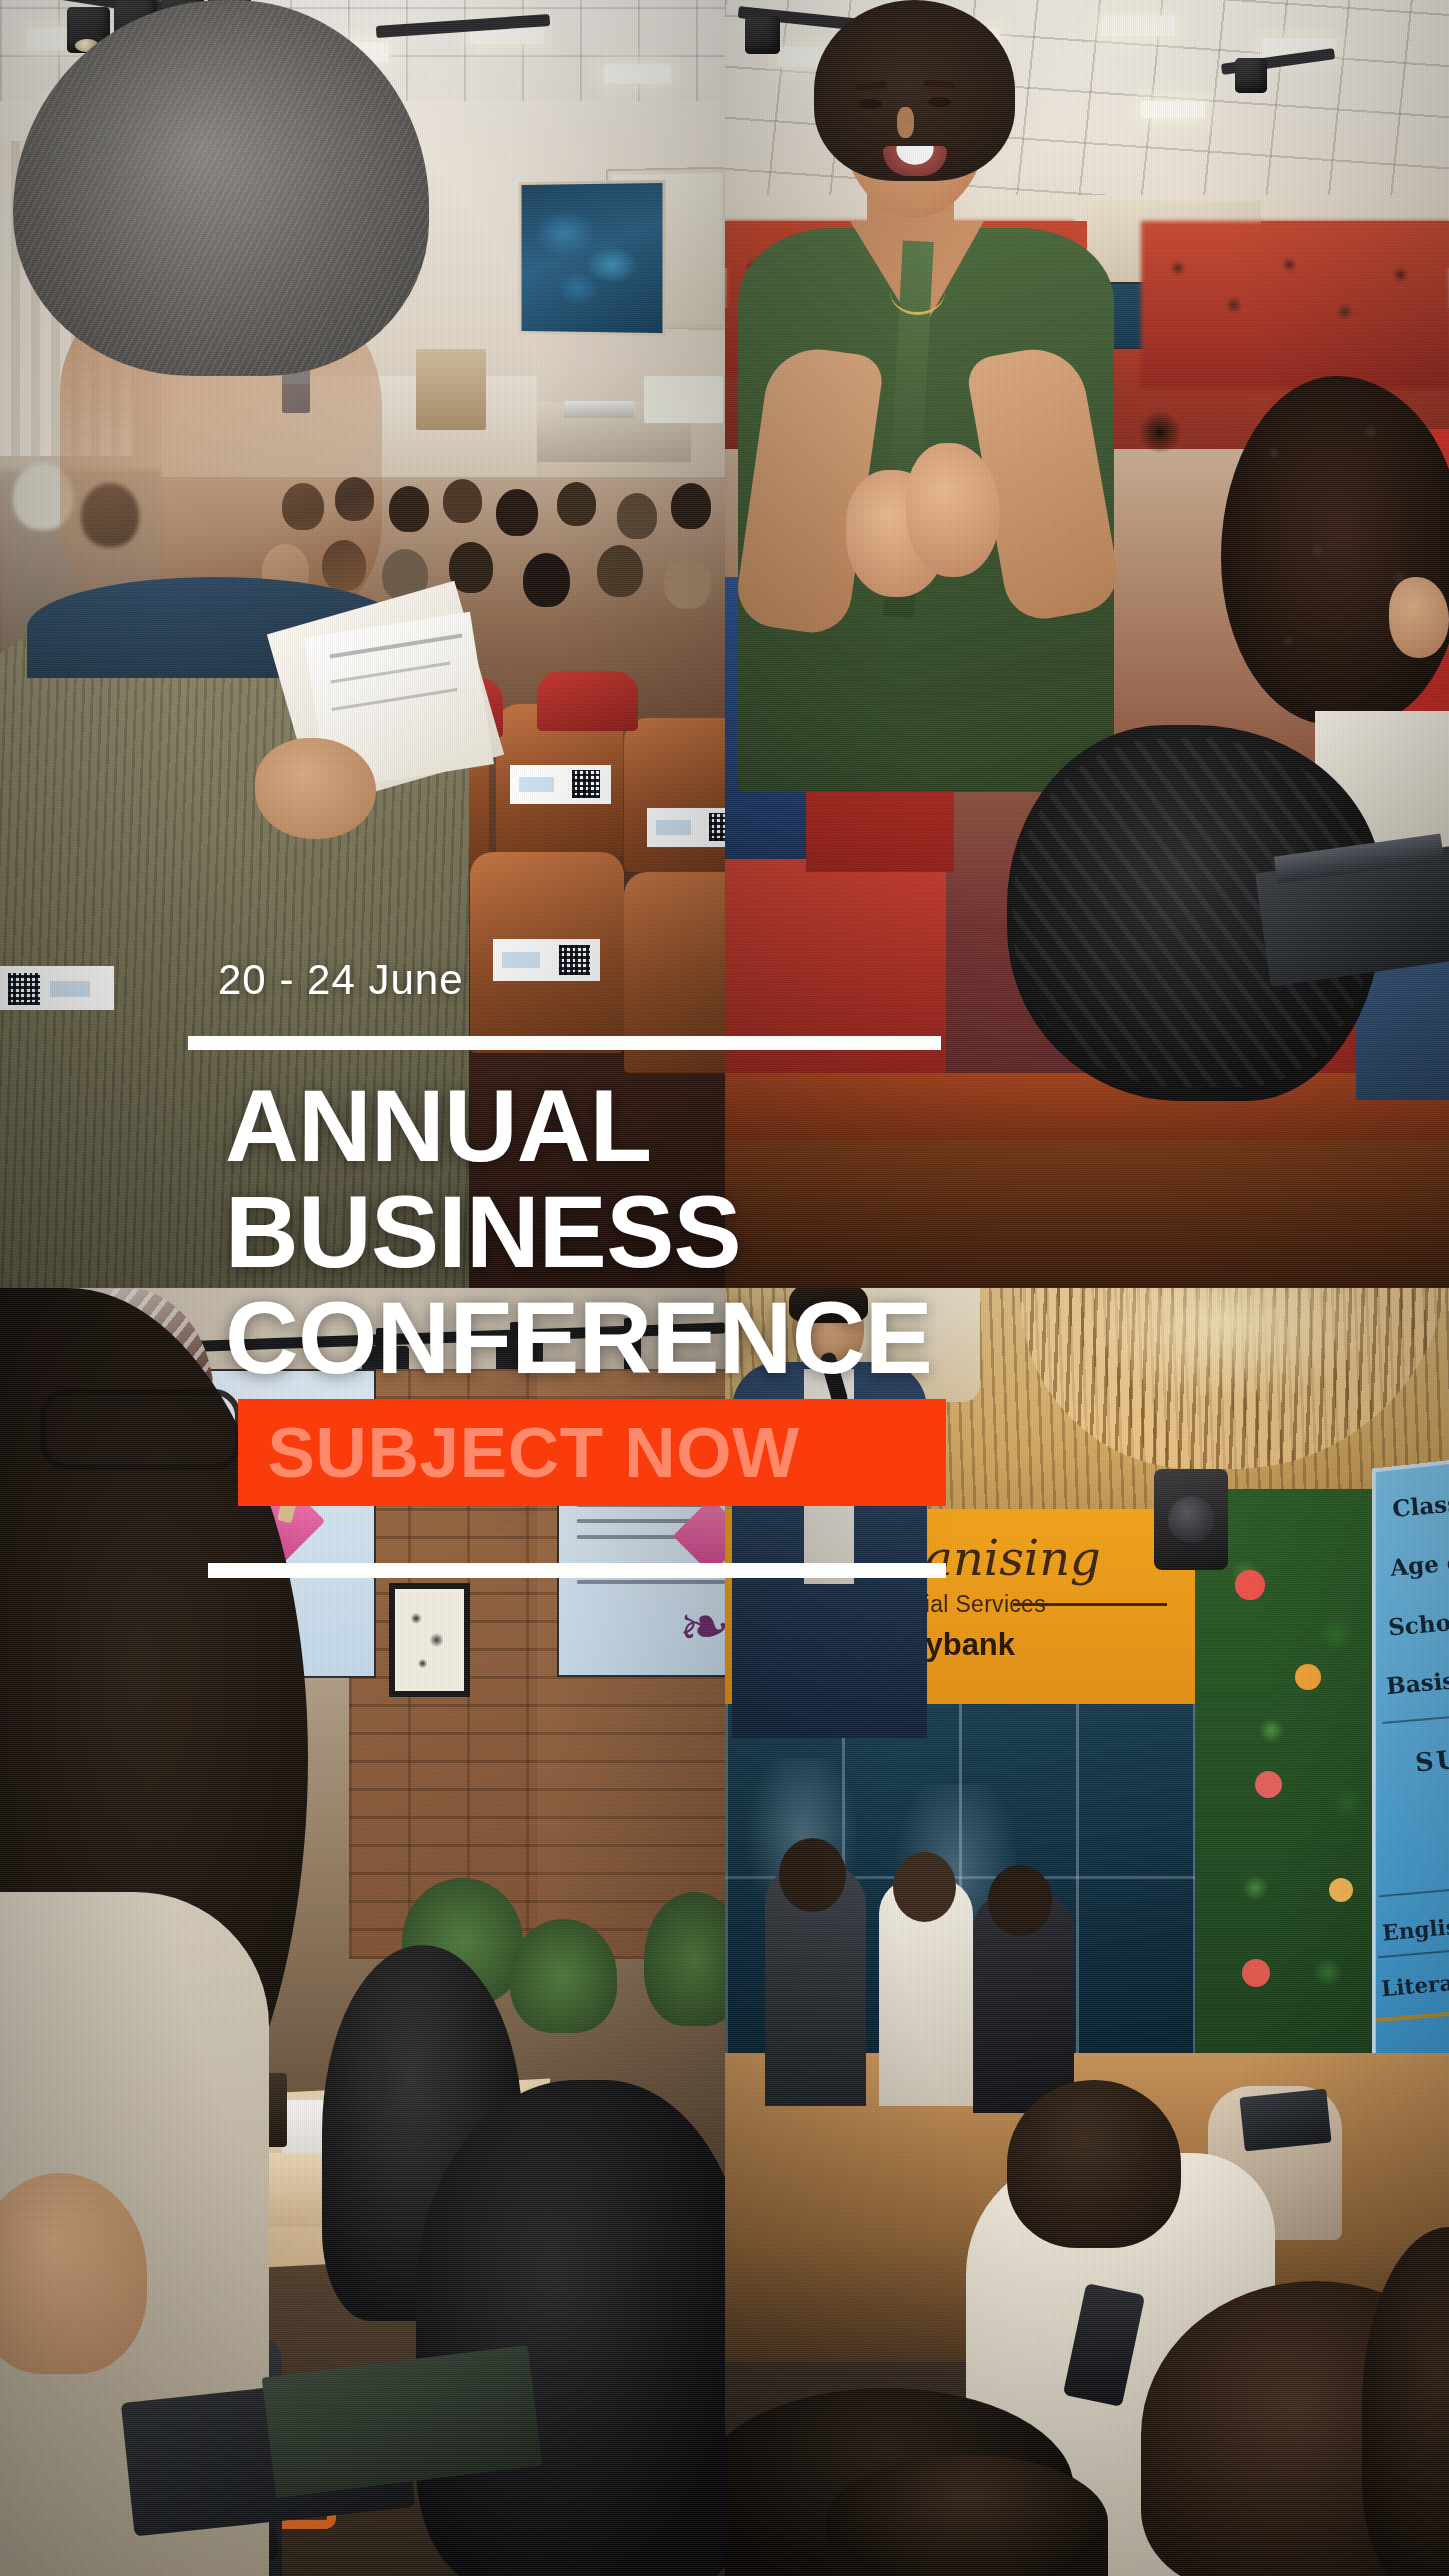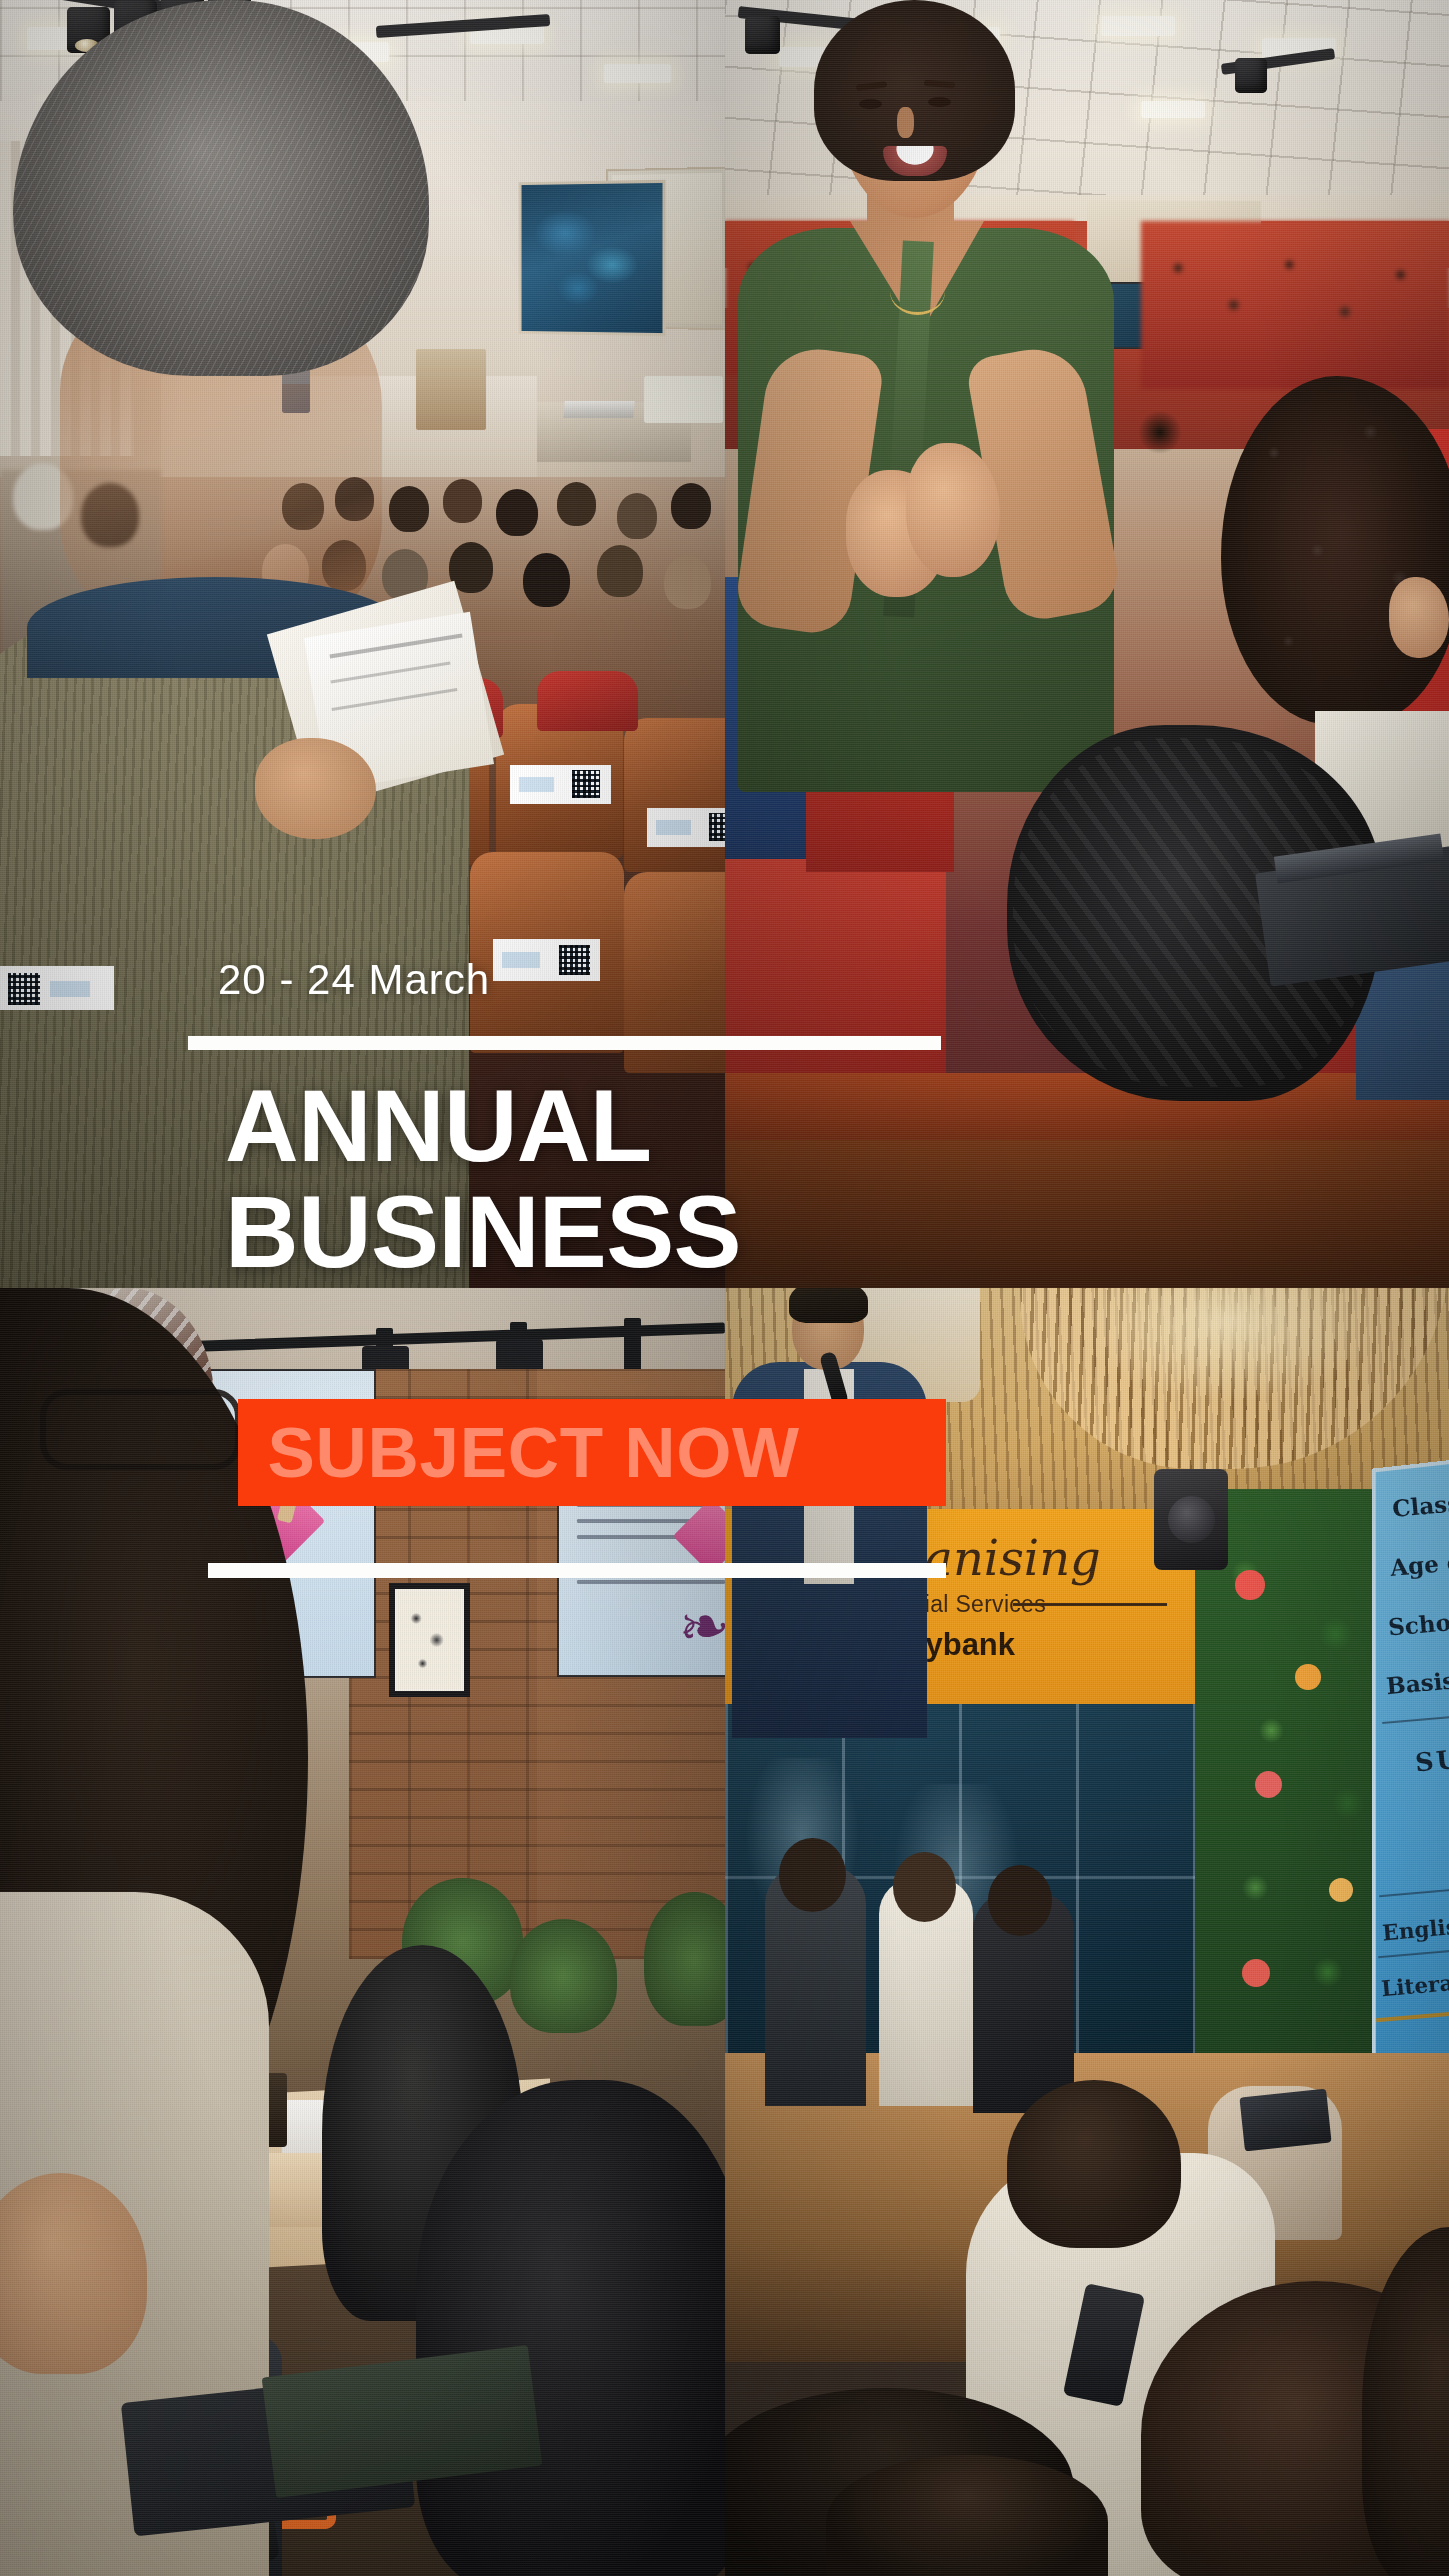--- a/index.html
+++ b/index.html
@@ -769,26 +769,27 @@
         <div class="b" style="left:101px;top:1167px;width:282px;height:134px;background:radial-gradient(ellipse at 50% 30%,#3a2a1e,#130d08 74%);border-radius:50% 50% 0 0;"></div>
 
         <div class="vig"></div>
           <div class="grain"></div>
       </div>
     </div>
   </div>
 
   <div class="overlay">
 
-    <div class="ov-date">20 - 24 March</div>
+    <div class="ov-date">20 - 24 June</div>
 
     <div class="ov-rule ov-rule-top"></div>
 
     <div class="ov-title ov-t1">ANNUAL</div>
     <div class="ov-title ov-t2">BUSINESS</div>
+    <div class="ov-title ov-t3">CONFERENCE</div>
 
     <div class="ov-cta">
       <span class="ov-cta-label">SUBJECT NOW</span>
     </div>
 
     <div class="ov-rule ov-rule-bot"></div>
   </div>
 
 </div>
 

